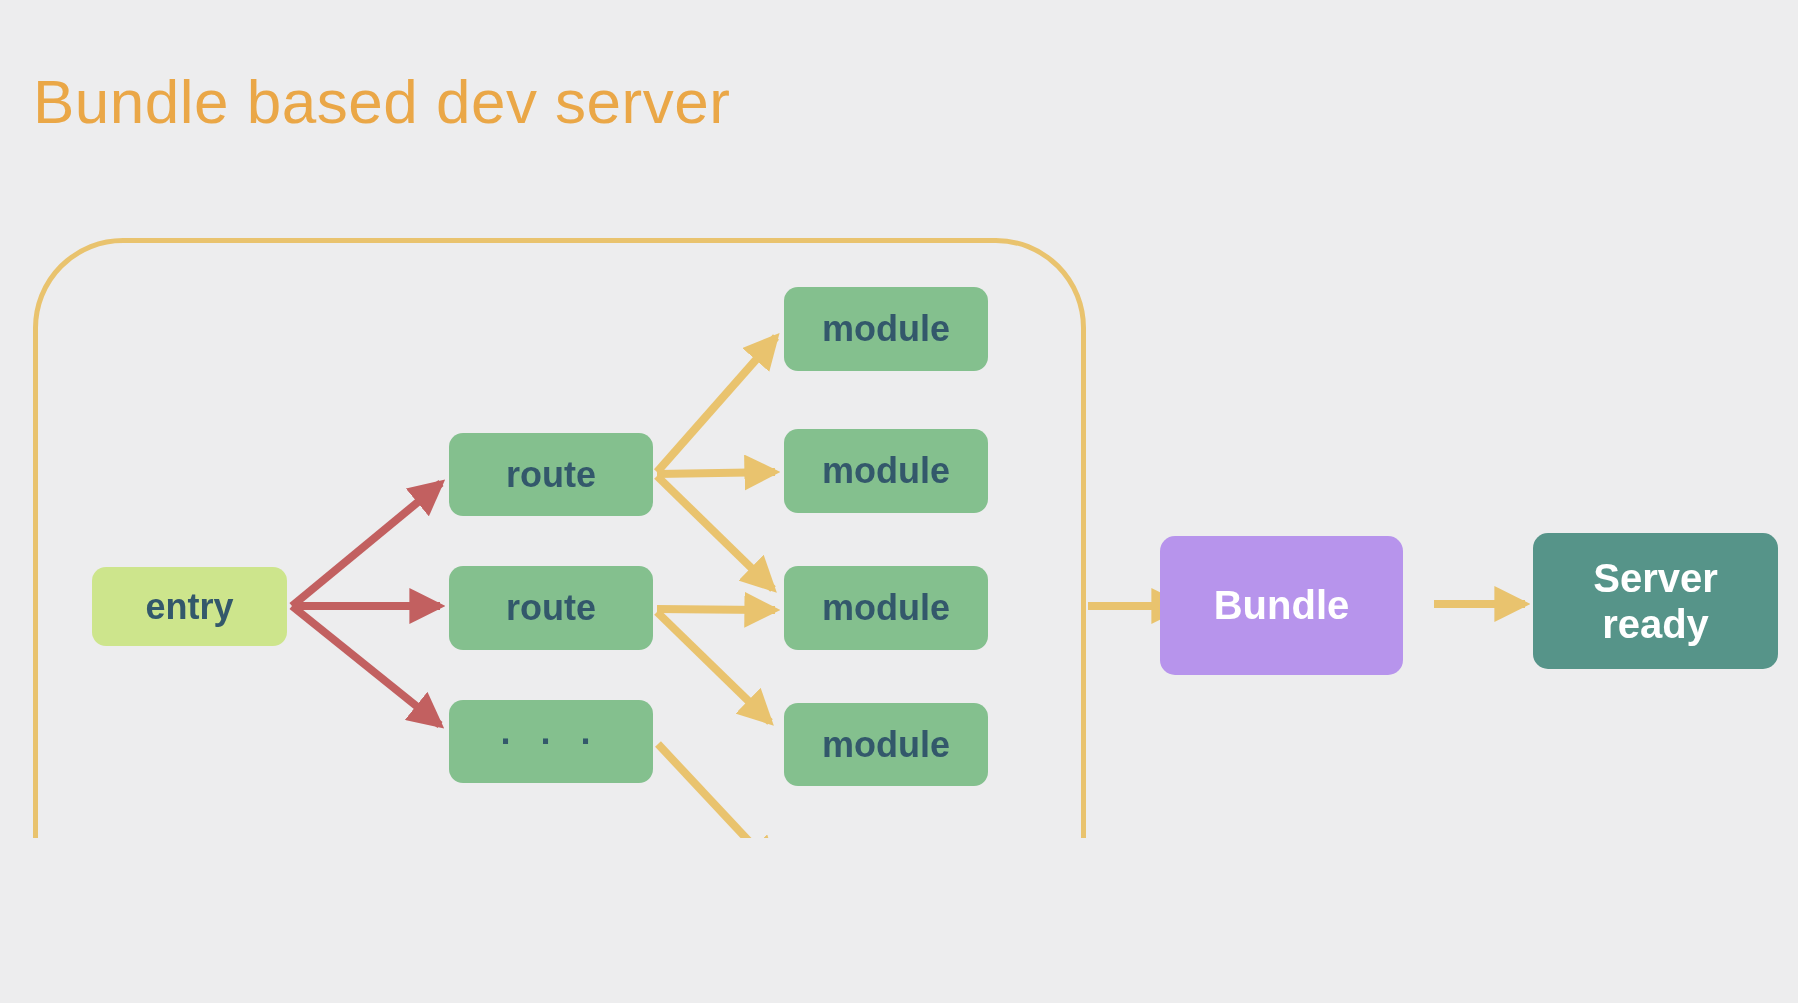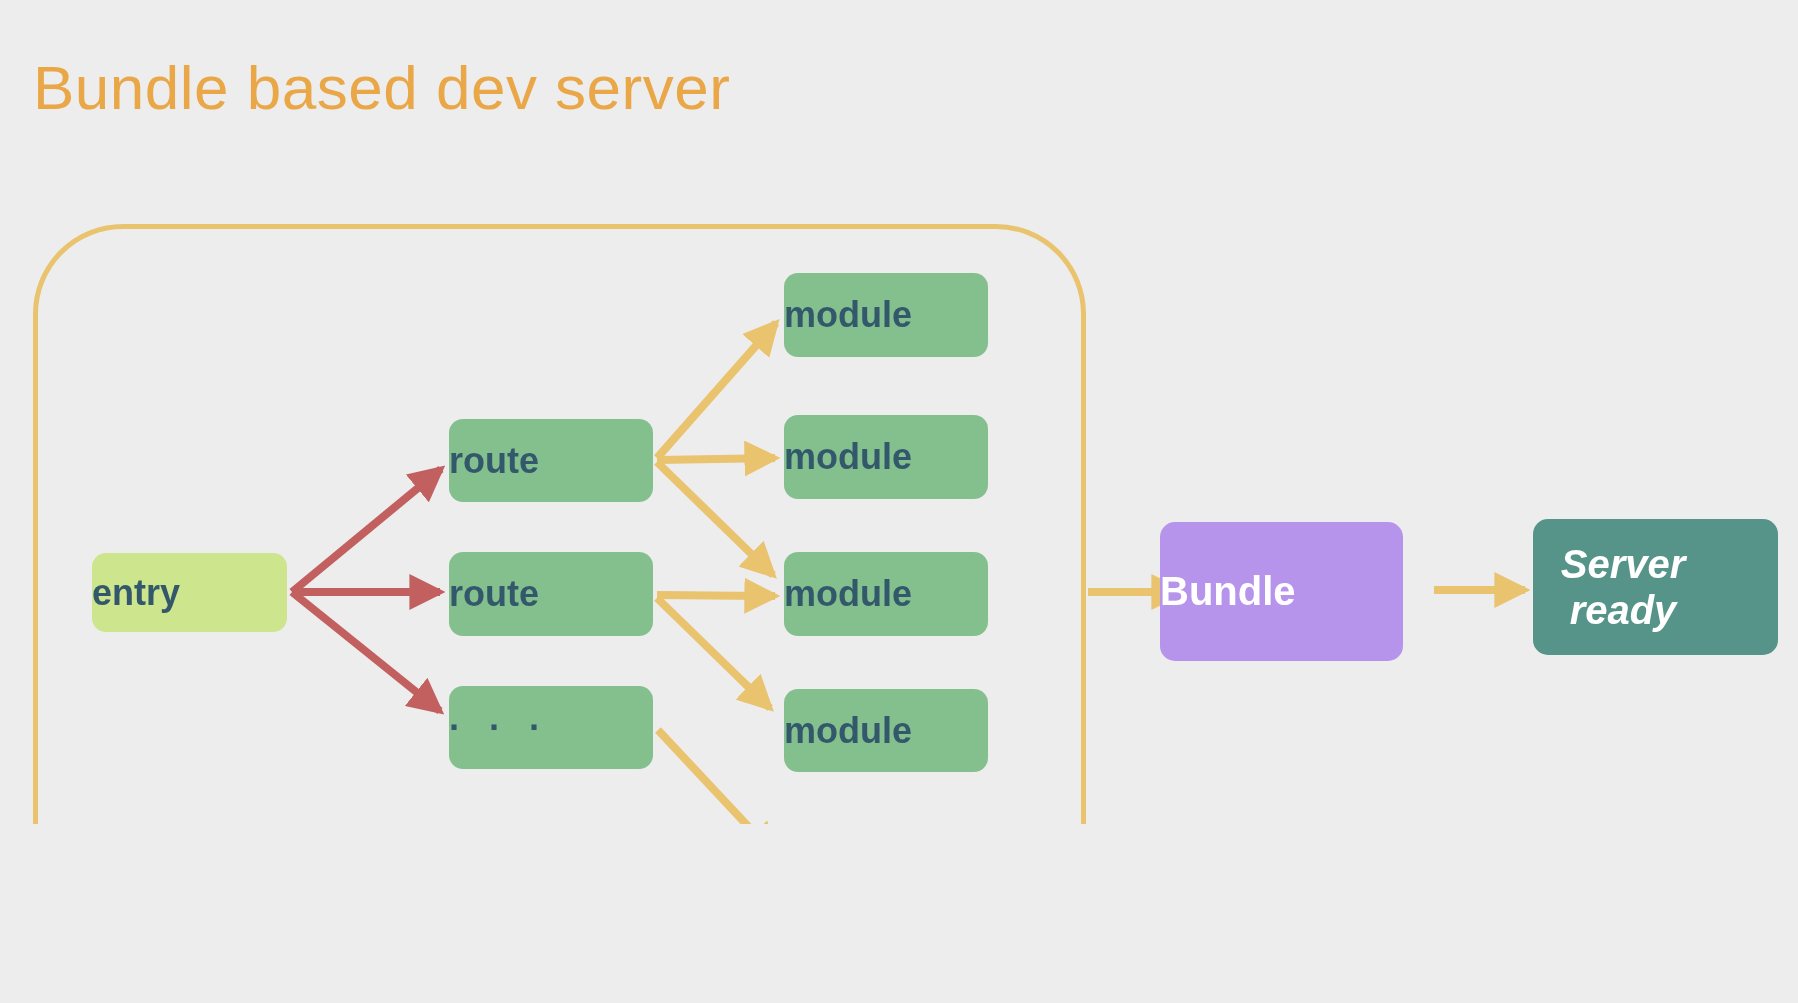--- a/index.html
+++ b/index.html
@@ -10,55 +10,55 @@
     --c-arrow-red:#c26060;
     --c-entry-fill:#cde58c;
     --c-node-fill:#84c08e;
     --c-node-text:#33586b;
     --c-bundle-fill:#b794ec;
     --c-server-fill:#569489;
     --c-light-text:#ffffff;
   }
   html,body{margin:0;padding:0;}
   body{background:var(--c-background);font-family:"Liberation Sans","DejaVu Sans",sans-serif;}
-  .stage{position:relative;width:1798px;height:824px;background:var(--c-background);overflow:hidden;}
+  .stage{position:relative;width:1798px;height:824px;background:var(--c-background);overflow:hidden;margin-top:14px;}
   .page-title{
     position:absolute;left:33px;top:52px;margin:0;
     font-size:62px;font-weight:500;color:var(--c-title);letter-spacing:.5px;
   }
   .group-box{
     position:absolute;left:33px;top:224px;width:1053px;height:743px;
     border:5px solid var(--c-group-border);border-radius:90px;box-sizing:border-box;
     background:transparent;
   }
   .edges{position:absolute;left:0;top:0;pointer-events:none;}
   .edges line{stroke-width:8;fill:none;}
   .edges line.red{stroke:var(--c-arrow-red);}
   .edges line.yellow{stroke:var(--c-arrow-yellow);}
   .ah-red{fill:var(--c-arrow-red);}
   .ah-yellow{fill:var(--c-arrow-yellow);}
   .node{
     position:absolute;box-sizing:border-box;border-radius:14px;
-    display:flex;align-items:center;
+    display:flex;align-items:center;justify-content:center;
     font-size:36px;font-weight:600;color:var(--c-node-text);
   }
   .node.entry{left:92px;top:553px;width:195px;height:79px;background:var(--c-entry-fill);}
   .node.green{background:var(--c-node-fill);width:204px;}
   .node.route-1{left:449px;top:419px;height:83px;}
   .node.route-2{left:449px;top:552px;height:84px;}
   .node.route-3{left:449px;top:686px;height:83px;}
   .node.module-1{left:784px;top:273px;height:84px;}
   .node.module-2{left:784px;top:415px;height:84px;}
   .node.module-3{left:784px;top:552px;height:84px;}
   .node.module-4{left:784px;top:689px;height:83px;}
   .node.module-5{left:784px;top:832px;height:83px;}
   .node.big{font-size:40px;font-weight:700;color:var(--c-light-text);border-radius:15px;}
   .node.bundle{left:1160px;top:522px;width:243px;height:139px;background:var(--c-bundle-fill);}
   .node.server{left:1533px;top:519px;width:245px;height:136px;background:var(--c-server-fill);}
-  .node.server span{display:block;max-width:180px;text-align:center;line-height:1.15;font-style:italic;}
+  .node.server span{display:block;max-width:180px;text-align:center;line-height:1.15;}
   .dots{letter-spacing:9px;font-weight:700;}
 </style>
 </head>
 <body>
 
 <div class="stage">
 
   <h1 class="page-title">Bundle based dev server</h1>
 
   <div class="group-box"></div>

